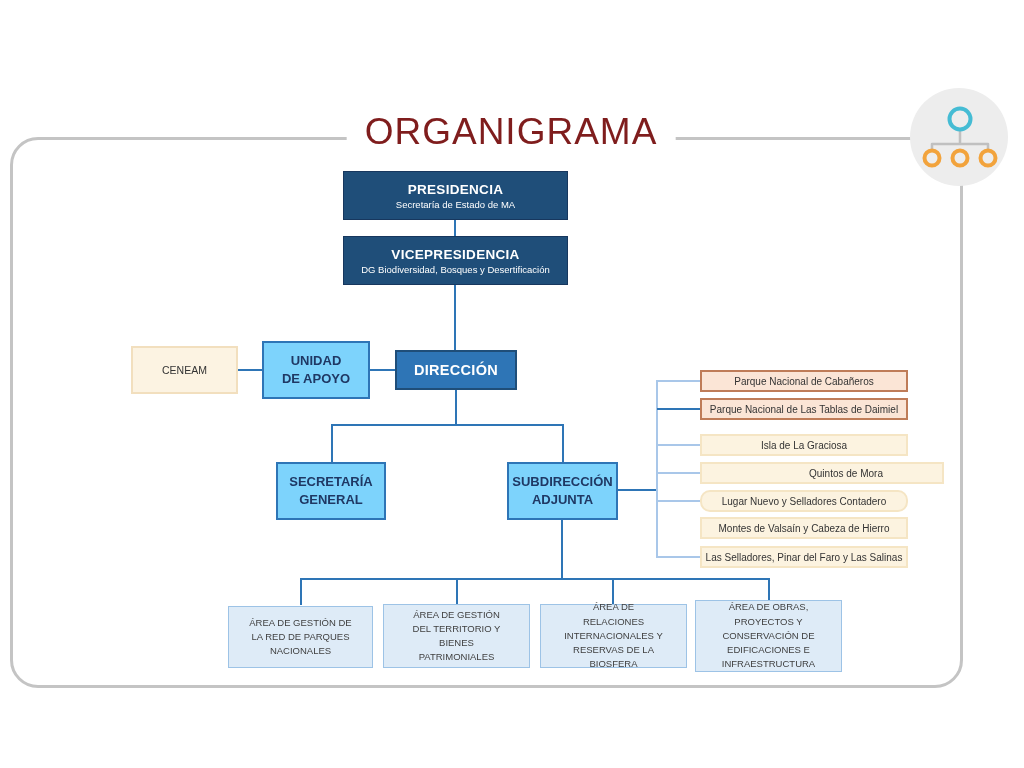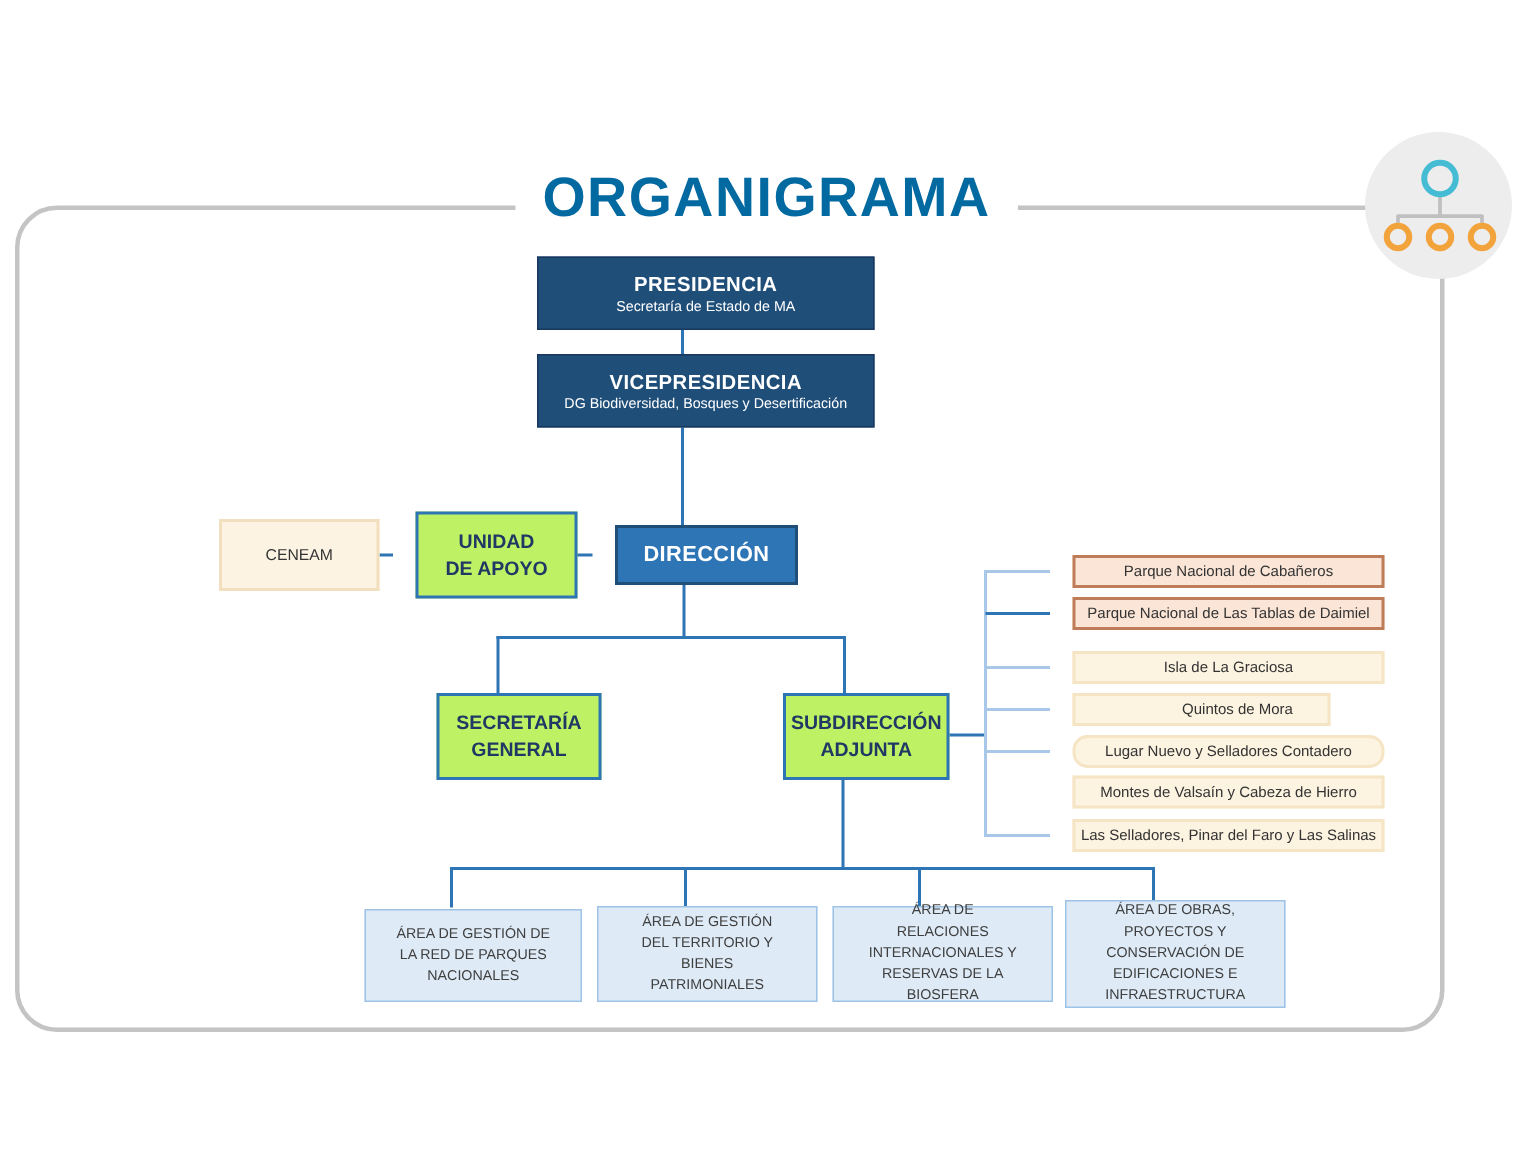--- a/index.html
+++ b/index.html
@@ -3,37 +3,37 @@
 <meta charset="utf-8">
 <style>
   html,body{margin:0;padding:0;background:#ffffff;}
   body{font-family:"Liberation Sans",sans-serif;}
   .stage{position:relative;width:1024px;height:768px;background:#ffffff;overflow:hidden;}
 
   .frame{position:absolute;left:10px;top:137px;width:947px;height:545px;
          border:3px solid #c4c4c4;border-radius:28px;background:transparent;}
 
   .title-band{position:absolute;left:511px;top:108px;transform:translateX(-50%);
-              background:#ffffff;padding:0 18px;color:#0369a1;font-size:37px;
-              font-weight:bold;letter-spacing:1px;line-height:48px;white-space:nowrap;}
+              background:#ffffff;padding:0 18px;color:#7f1d1d;font-size:37px;
+              font-weight:normal;letter-spacing:1px;line-height:48px;white-space:nowrap;}
 
   .corner-icon{position:absolute;left:910px;top:88px;}
 
   .node{position:absolute;box-sizing:border-box;display:flex;flex-direction:column;
-        align-items:center;justify-content:center;text-align:center;margin-left:15px;}
+        align-items:center;justify-content:center;text-align:center;}
   .node .lbl{white-space:pre-line;}
 
   .navy{background:#1f4e79;border:1px solid #17375e;color:#ffffff;}
   .navy .lbl{font-weight:bold;font-size:13.5px;letter-spacing:.3px;}
   .navy .sub{font-size:9.5px;margin-top:2px;}
 
   .mid{background:#2e75b6;border:2px solid #1f4e79;color:#ffffff;}
   .mid .lbl{font-weight:bold;font-size:14.5px;letter-spacing:.3px;}
 
-  .lightblue{background:#bef264;border:2px solid #2e75b6;color:#1f3864;}
+  .lightblue{background:#7dd3fc;border:2px solid #2e75b6;color:#1f3864;}
   .lightblue .lbl{font-weight:bold;font-size:13px;line-height:1.4;}
 
   .creambig{background:#fcf3e2;border:2px solid #f2dfbe;color:#333333;}
   .creambig .lbl{font-size:10.5px;}
 
   .peach{background:#fbe5d6;border:2px solid #bf7c58;color:#333333;}
   .cream{background:#fcf3e0;border:2px solid #f5e5c4;color:#333333;}
   .parkbox{font-size:10px;}
   .parkbox .lbl{width:100%;}
 
@@ -122,21 +122,21 @@
 
   <div class="node peach parkbox" style="left:700px;top:370px;width:208px;height:22px;">
     <div class="lbl">Parque Nacional de Cabañeros</div>
   </div>
   <div class="node peach parkbox" style="left:700px;top:398px;width:208px;height:22px;">
     <div class="lbl">Parque Nacional de Las Tablas de Daimiel</div>
   </div>
   <div class="node cream parkbox" style="left:700px;top:434px;width:208px;height:22px;">
     <div class="lbl">Isla de La Graciosa</div>
   </div>
-  <div class="node cream parkbox" style="left:700px;top:462px;width:172px;height:22px;padding-left:48px;">
+  <div class="node cream parkbox" style="left:700px;top:462px;width:244px;height:22px;padding-left:48px;">
     <div class="lbl">Quintos de Mora</div>
   </div>
   <div class="node cream parkbox" style="left:700px;top:490px;width:208px;height:22px;border-radius:10px;">
     <div class="lbl">Lugar Nuevo y Selladores Contadero</div>
   </div>
   <div class="node cream parkbox" style="left:700px;top:517px;width:208px;height:22px;">
     <div class="lbl">Montes de Valsaín y Cabeza de Hierro</div>
   </div>
   <div class="node cream parkbox" style="left:700px;top:546px;width:208px;height:22px;">
     <div class="lbl">Las Selladores, Pinar del Faro y Las Salinas</div>

